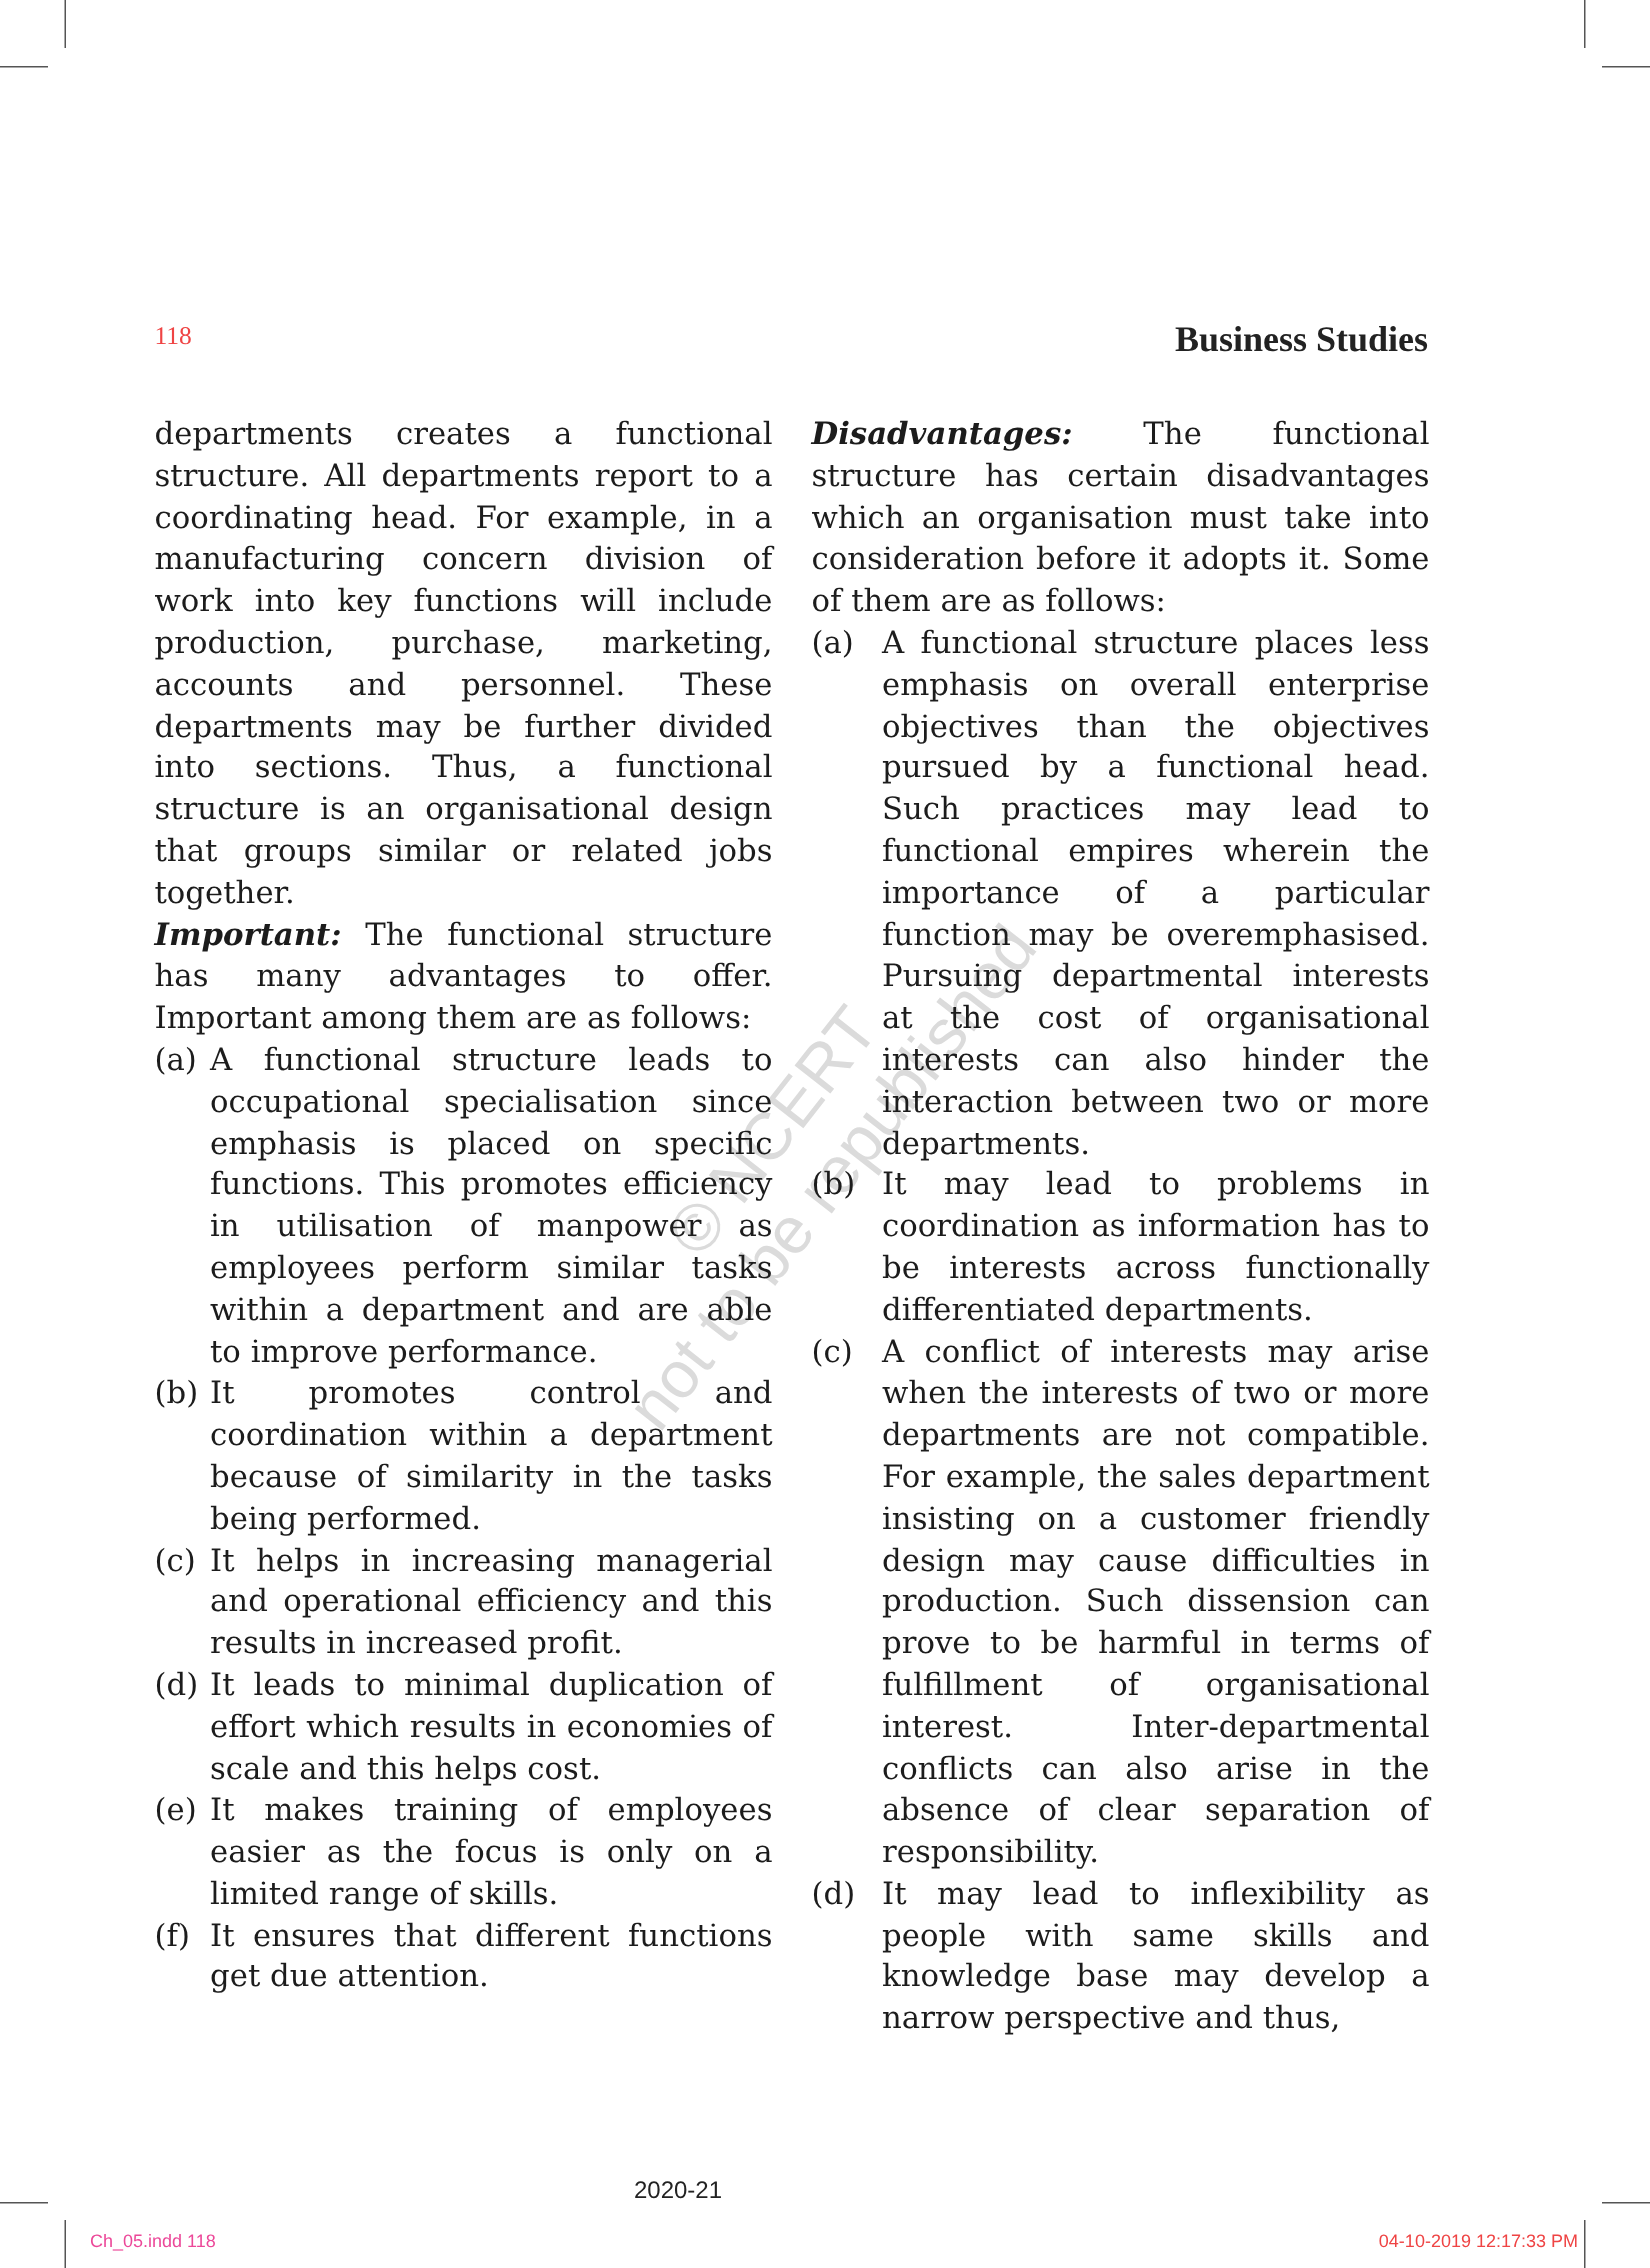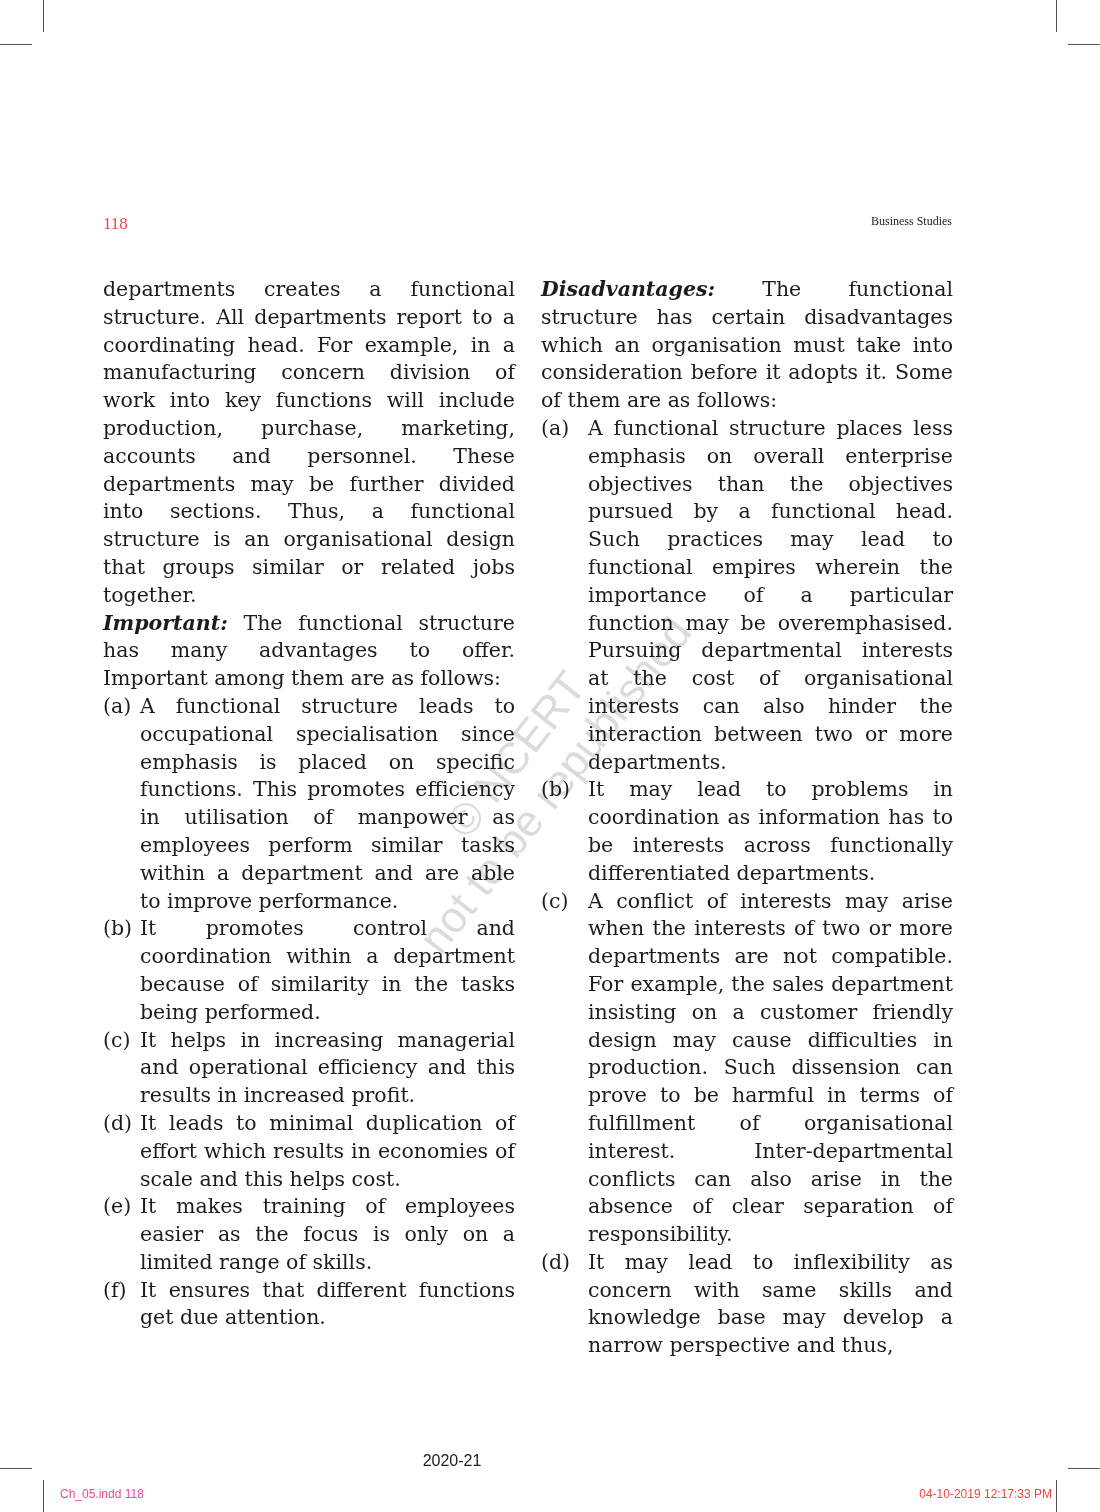--- a/index.html
+++ b/index.html
@@ -1,22 +1,22 @@
 <!DOCTYPE html>
 <html><head>
 <meta charset="utf-8">
 <style>
   html, body { margin: 0; padding: 0; background: #ffffff; }
   body { width: 1100px; height: 1512px; position: relative; overflow: hidden;
          font-family: "DejaVu Serif", "Liberation Serif", serif; color: #1c1c1c; }
   .crop { position: absolute; background: #555; }
   .header-left { position: absolute; left: 103px; top: 214px; font-size: 17px;
                  font-family: "Liberation Serif", serif; color: #ef4444; }
-  .header-right { position: absolute; right: 148px; top: 214px; font-size: 12px;
-                  font-family: "Liberation Serif", serif; color: #222; }
+  .header-right { position: absolute; right: 148px; top: 214px; font-size: 24px;
+                  font-family: "Liberation Serif", serif; color: #222; font-weight: bold; }
   .col { position: absolute; top: 276px; width: 412px; font-size: 20.5px; line-height: 27.8px; }
   .col-left { left: 103px; }
   .col-right { left: 541px; }
   .para { margin: 0; text-align: justify; text-align-last: left; }
   .para .lead { font-weight: bold; font-style: italic; }
   .list { margin: 0; padding: 0; list-style: none; }
   .item { display: flex; text-align: justify; }
   .col-left .marker { flex: 0 0 37px; }
   .col-right .marker { flex: 0 0 47px; }
   .item .text { flex: 1; }
@@ -91,20 +91,20 @@
     <li class="item">
         <span class="marker">(b)</span>
         <span class="text">It may lead to problems in coordination as information has to be interests across functionally differentiated departments.</span>
       </li>
     <li class="item">
         <span class="marker">(c)</span>
         <span class="text">A conflict of interests may arise when the interests of two or more departments are not compatible. For example, the sales department insisting on a customer friendly design may cause difficulties in production. Such dissension can prove to be harmful in terms of fulfillment of organisational interest. Inter-departmental conflicts can also arise in the absence of clear separation of responsibility.</span>
       </li>
     <li class="item">
         <span class="marker">(d)</span>
-        <span class="text">It may lead to inflexibility as concern with same skills and knowledge base may develop a narrow perspective and thus,</span>
+        <span class="text">It may lead to inflexibility as people with same skills and knowledge base may develop a narrow perspective and thus,</span>
       </li>
   </ul>
 </div>
 
 <div class="footer-year">2020-21</div>
 <div class="footer-file">Ch_05.indd   118</div>
 <div class="footer-date">04-10-2019   12:17:33 PM</div>
 
 </body></html>

